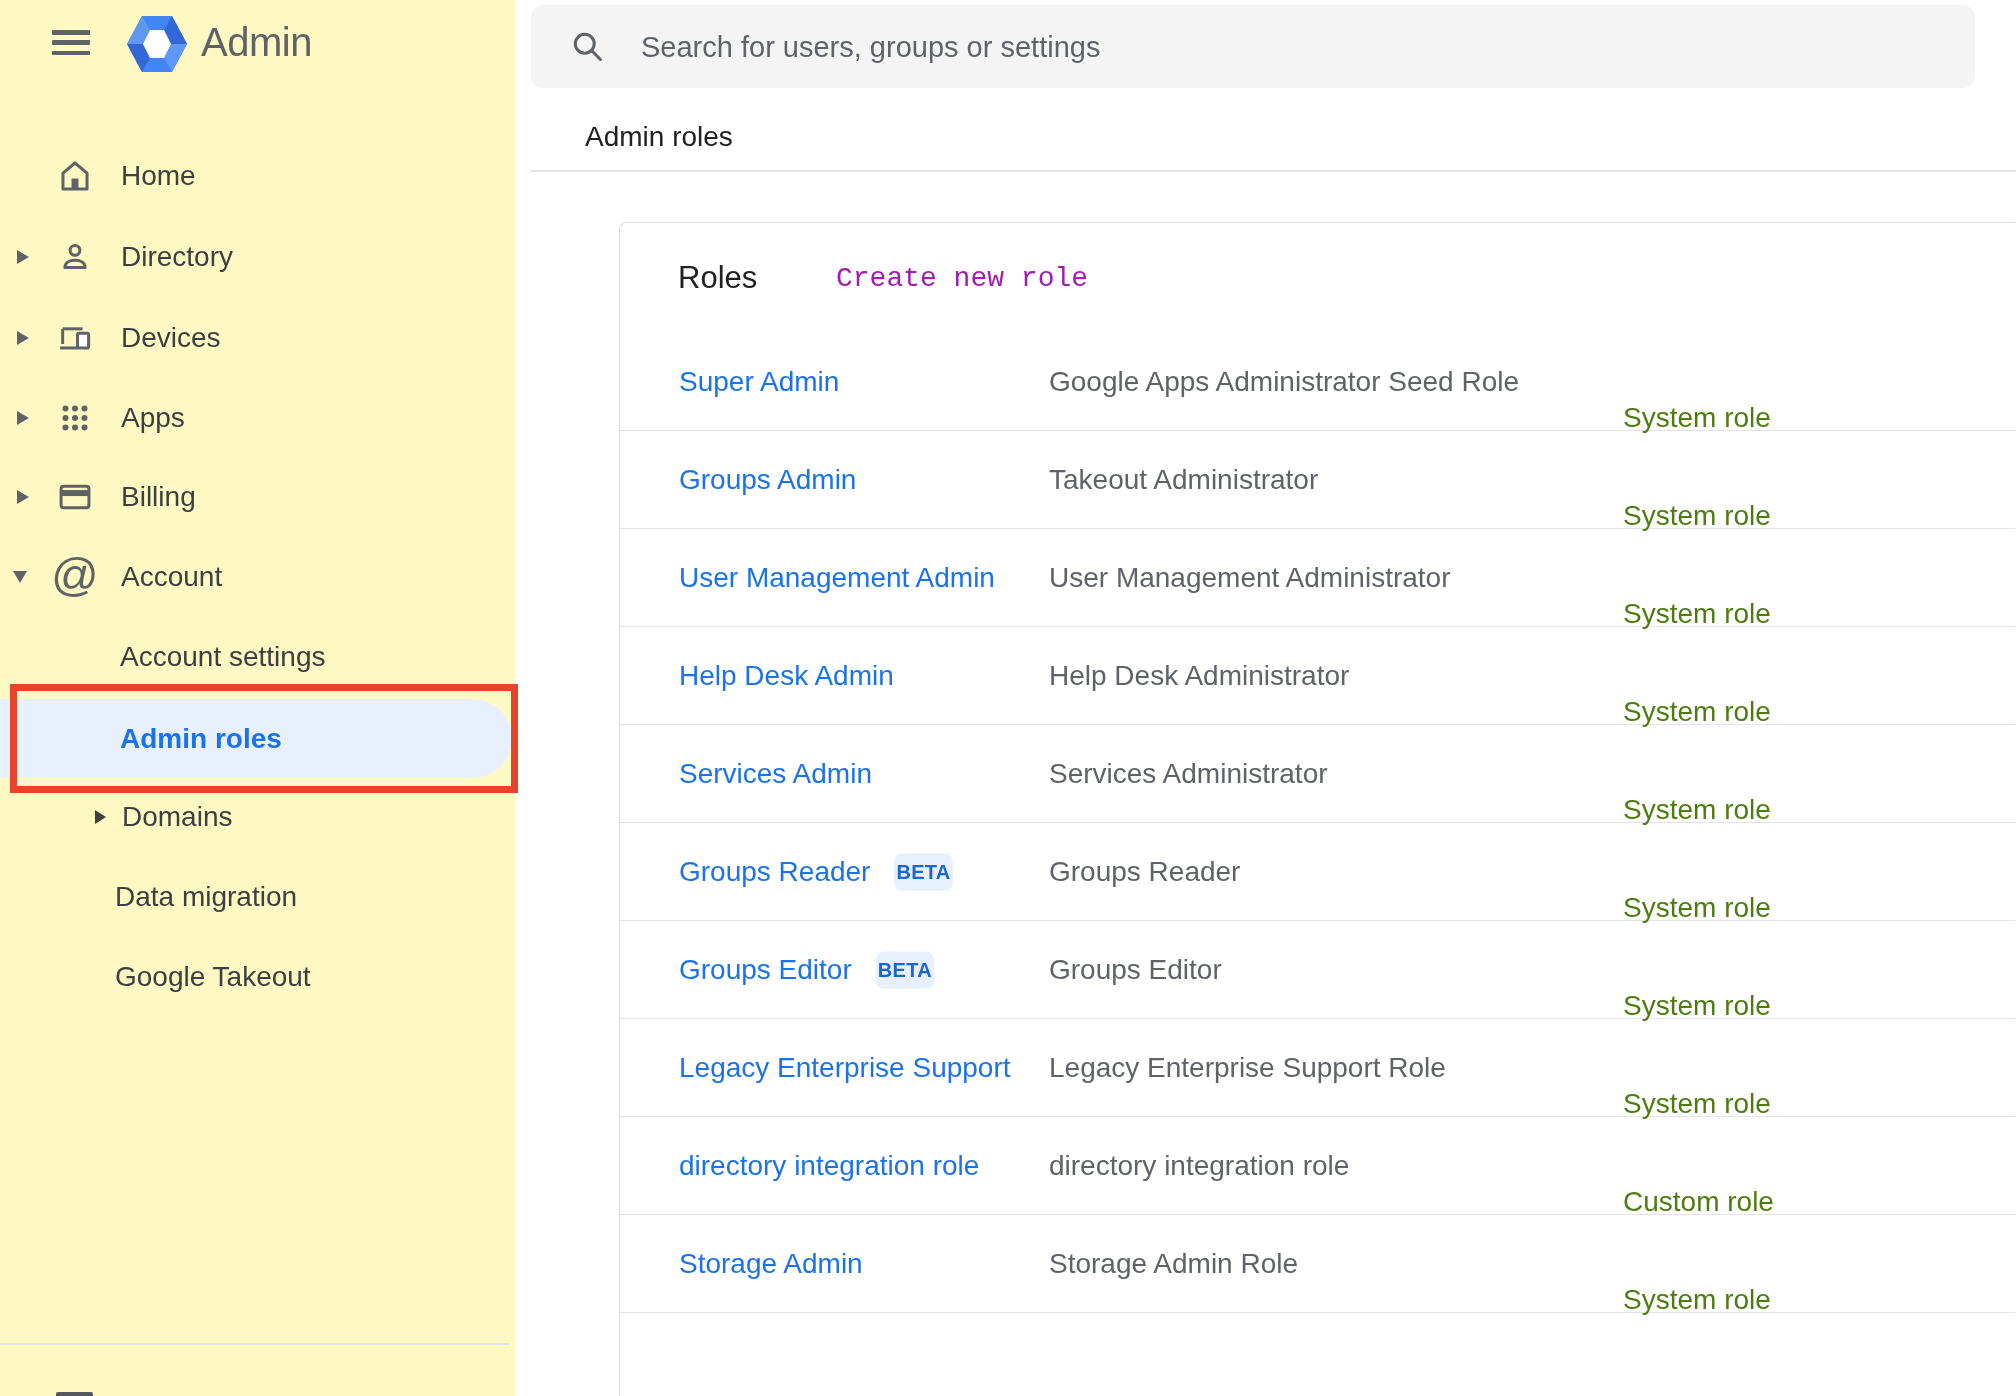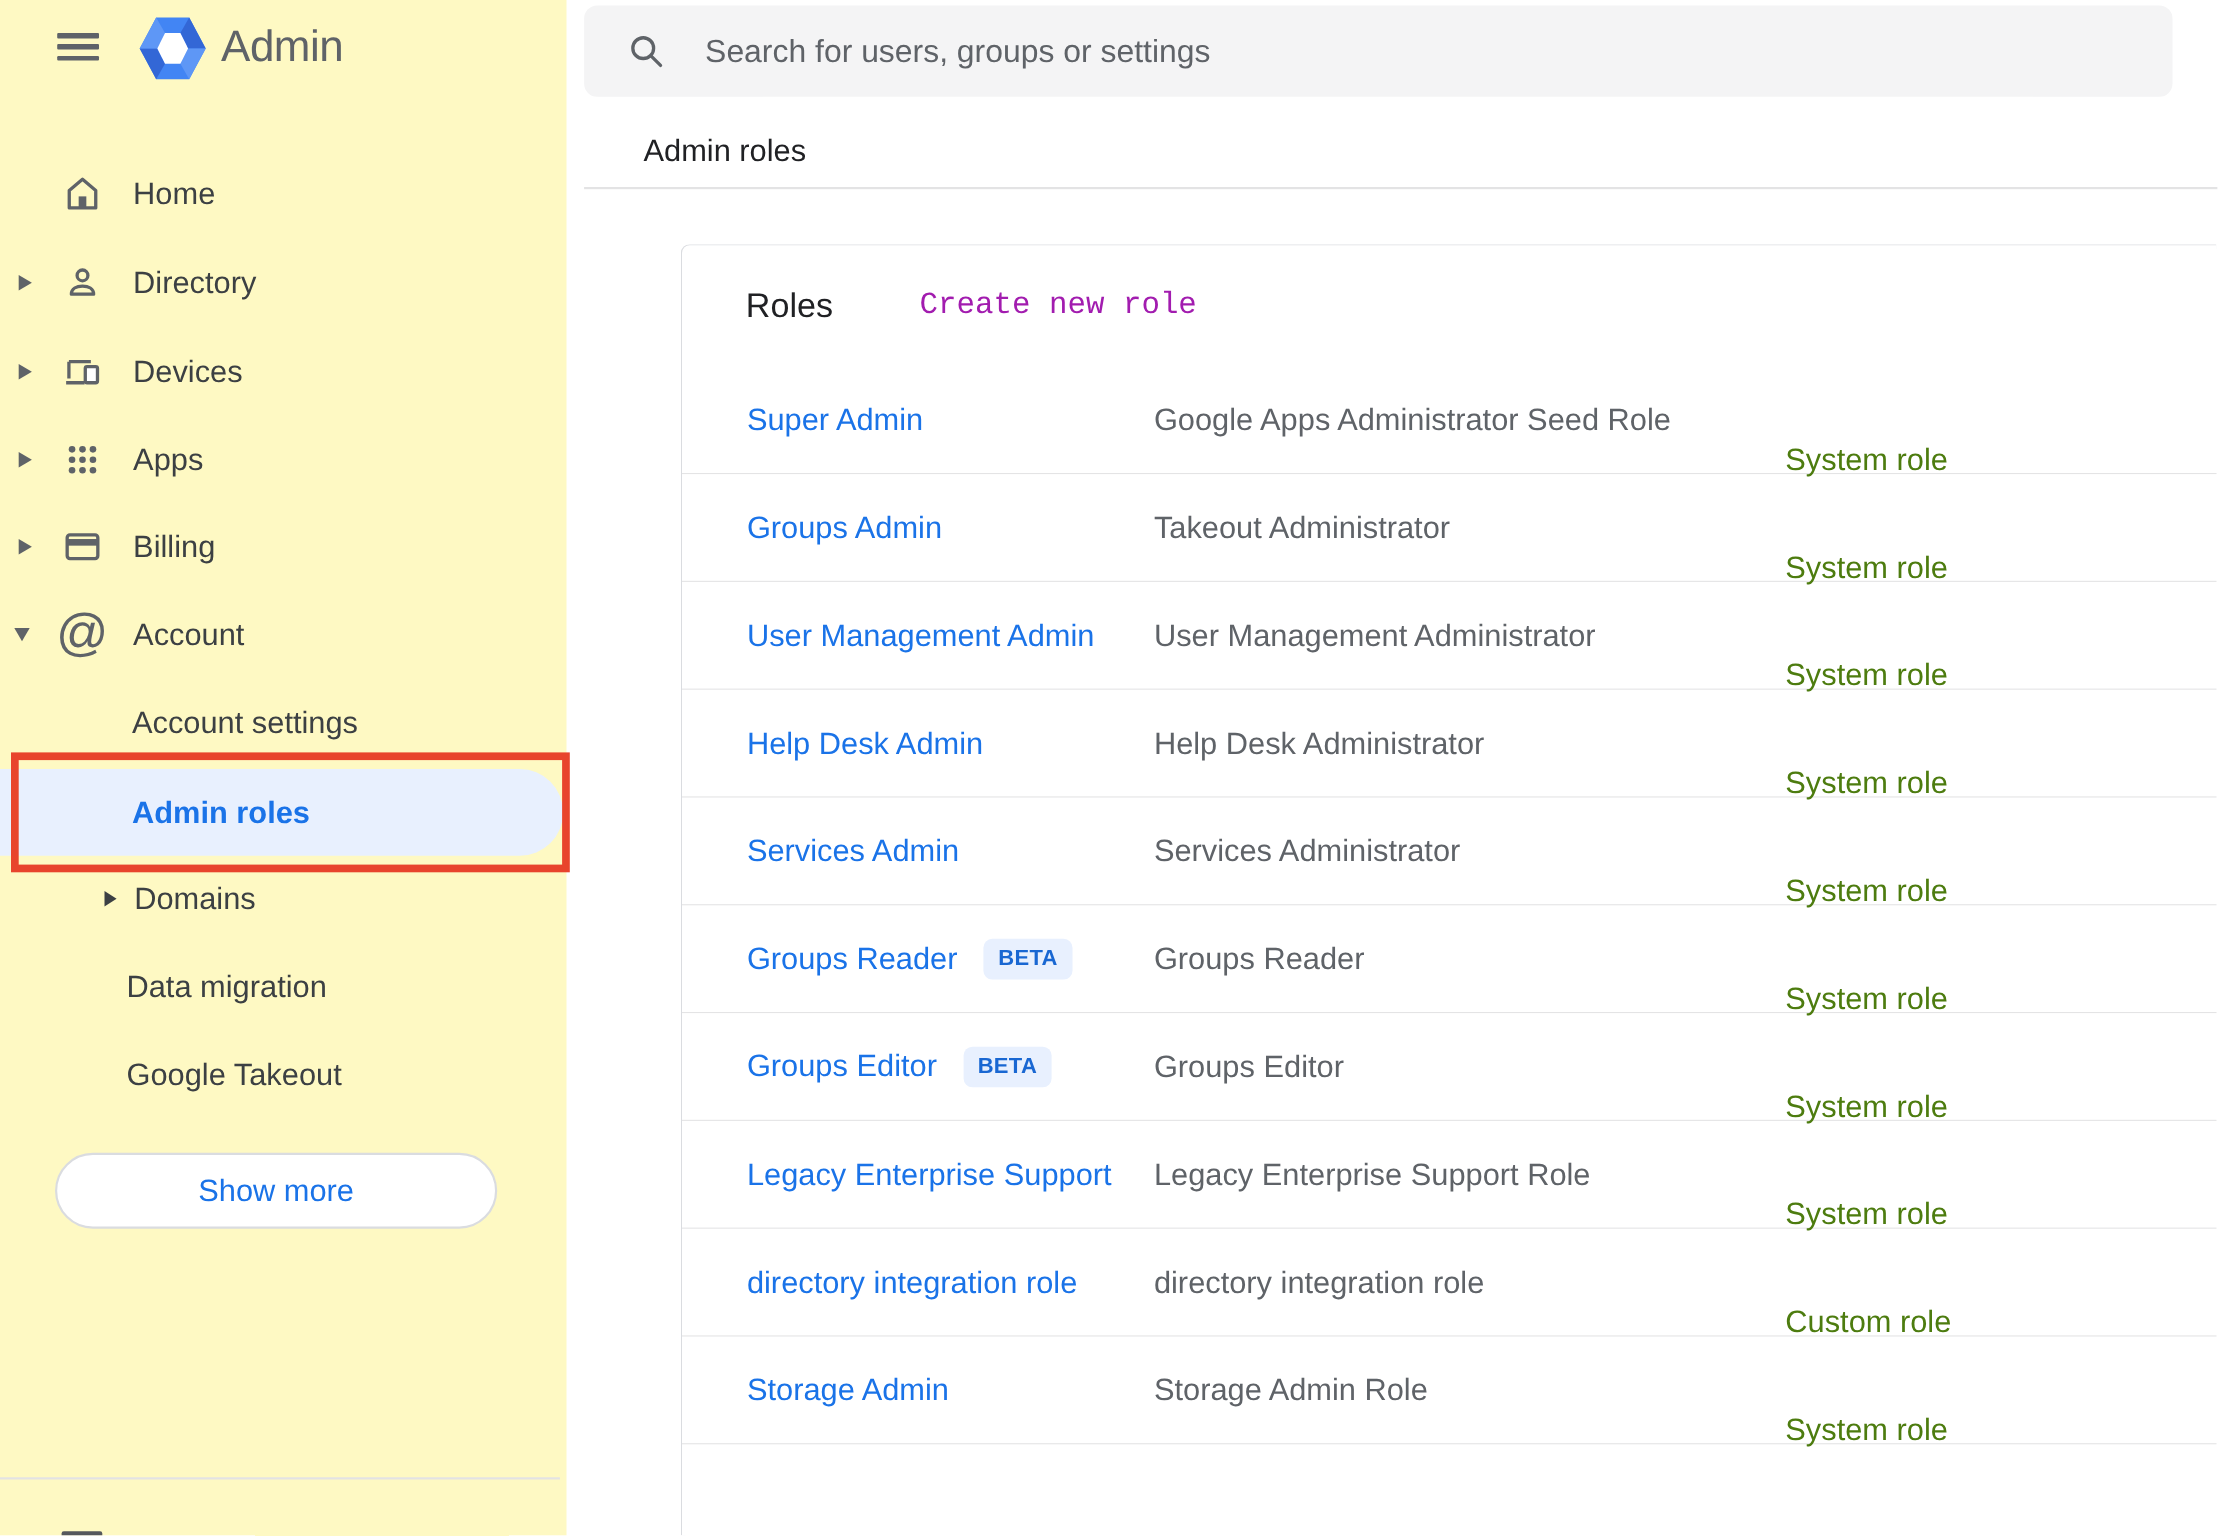--- a/index.html
+++ b/index.html
@@ -71,21 +71,21 @@
   .help-icon{width:31px;height:31px;border-radius:50%;background:#616161;color:#fff;font-size:21px;
     font-weight:700;display:flex;align-items:center;justify-content:center;cursor:pointer;}
 
   .trow{position:relative;height:97px;border-bottom:1px solid #e4e4e5;}
   .td{position:absolute;top:50%;transform:translateY(-50%);font-size:28px;white-space:nowrap;}
   .td-role{left:59px;display:flex;align-items:center;}
   .td-role a{color:#1a73e8;text-decoration:none;cursor:pointer;}
   .td-desc{left:429px;color:#5f6368;}
   .td-type{left:1003px;color:#4d7c0f;margin-top:36px;}
   .beta{margin-left:24px;background:#e8f0fe;color:#1967d2;font-size:20px;font-weight:700;
-    padding:7px 13px;border-radius:8px;letter-spacing:0.3px;}
+    padding:7px 2px;border-radius:8px;letter-spacing:0.3px;}
 </style>
 </head>
 <body>
 
 <aside class="sidebar">
 
   <button class="hamburger" aria-label="menu">
     <span></span>
       <span></span>
       <span></span>
@@ -186,21 +186,20 @@
   </div>
 
   <div class="sub-item" style="top:857px">
     <span class="slabel" style="left:115px">Data migration</span>
   </div>
 
   <div class="sub-item" style="top:937px">
     <span class="slabel" style="left:115px">Google Takeout</span>
   </div>
 
-  <button class="show-more">Show more</button>
 
   <div class="sidebar-divider"></div>
   <div class="partial-icon"></div>
 </aside>
 
 <div class="annotation"></div>
 
 <div class="search-bar">
   <span class="search-icon">
     <svg width="36" height="36" viewBox="0 0 24 24">

